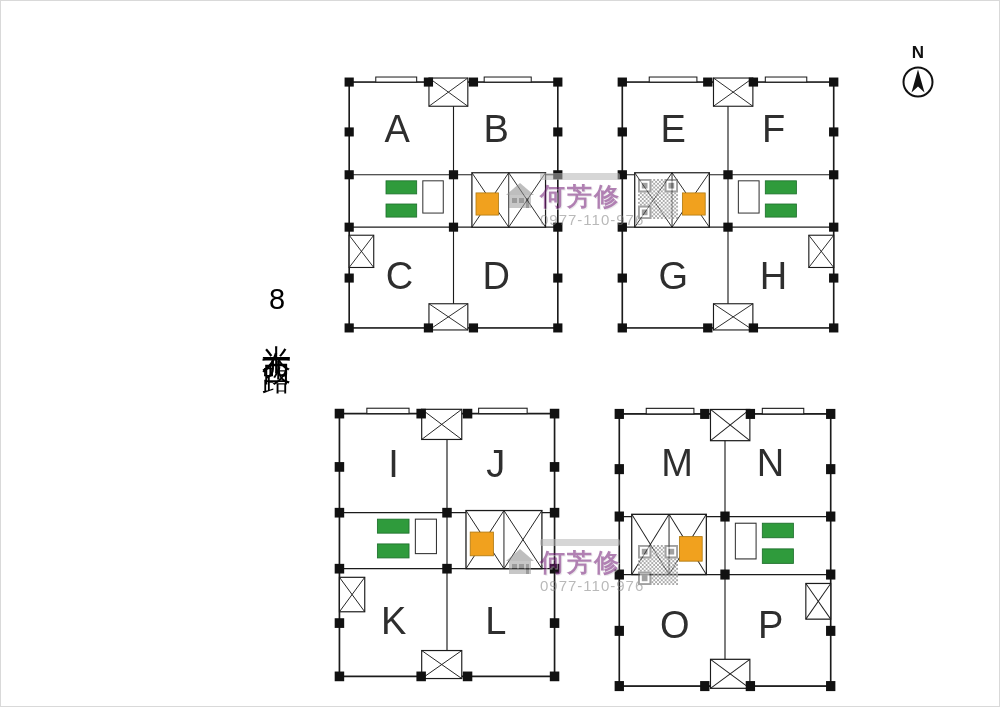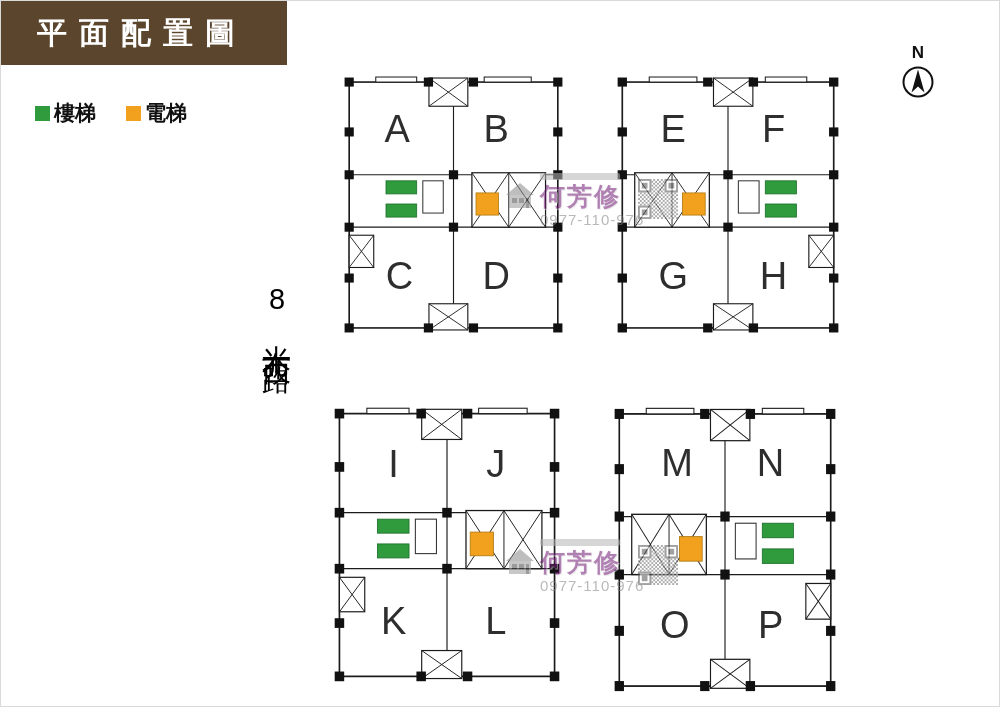--- a/index.html
+++ b/index.html
@@ -146,34 +146,21 @@
       <g id="house-core">
         <polygon points="14,0 28,12 0,12" fill="#8a8a8a"></polygon>
         <rect x="3" y="12" width="22" height="13" fill="#9a9a9a"></rect>
         <rect x="6" y="15" width="5" height="5" fill="#4a4a4a"></rect>
         <rect x="13" y="15" width="5" height="5" fill="#4a4a4a"></rect>
         <rect x="20" y="15" width="3" height="10" fill="#4a4a4a"></rect>
       </g>
     </defs>
   </svg>
 
-  <div class="banner">
-    <span class="banner-text">平面配置圖</span>
-  </div>
-
-  <div class="legend">
-    <div class="legend-item">
-      <span class="swatch swatch-green"></span>
-      <span class="legend-label">樓梯</span>
-    </div>
-    <div class="legend-item">
-      <span class="swatch swatch-orange"></span>
-      <span class="legend-label">電梯</span>
-    </div>
-  </div>
+
 
   <div class="road">8米布西路</div>
 
   <div class="north">
     <div class="north-label">N</div>
     <svg width="34" height="34" viewBox="0 0 34 34">
       <circle cx="17" cy="17" r="14.5" fill="none" stroke="#111" stroke-width="2"></circle>
       <polygon points="17,4.5 23.5,27.5 17,21.5 10.5,27.5" fill="#111"></polygon>
     </svg>
   </div>

